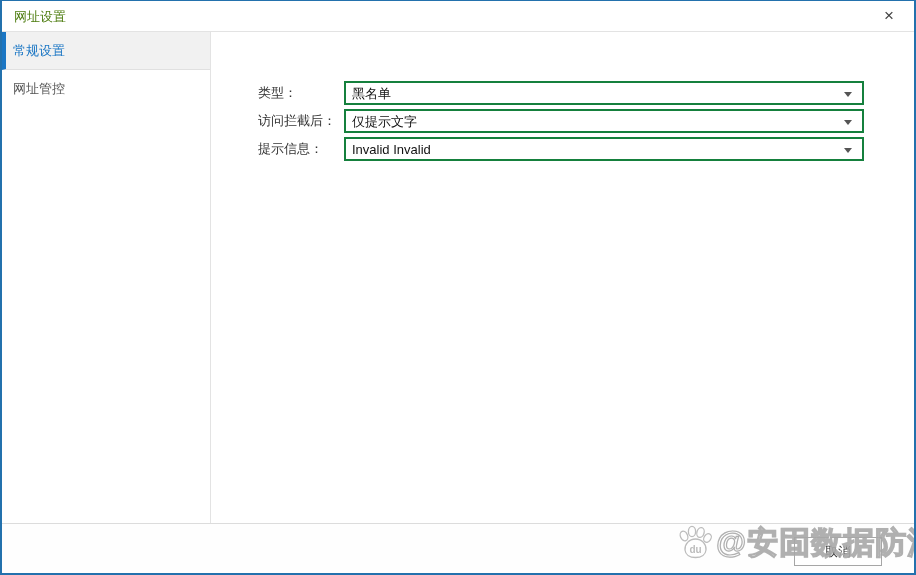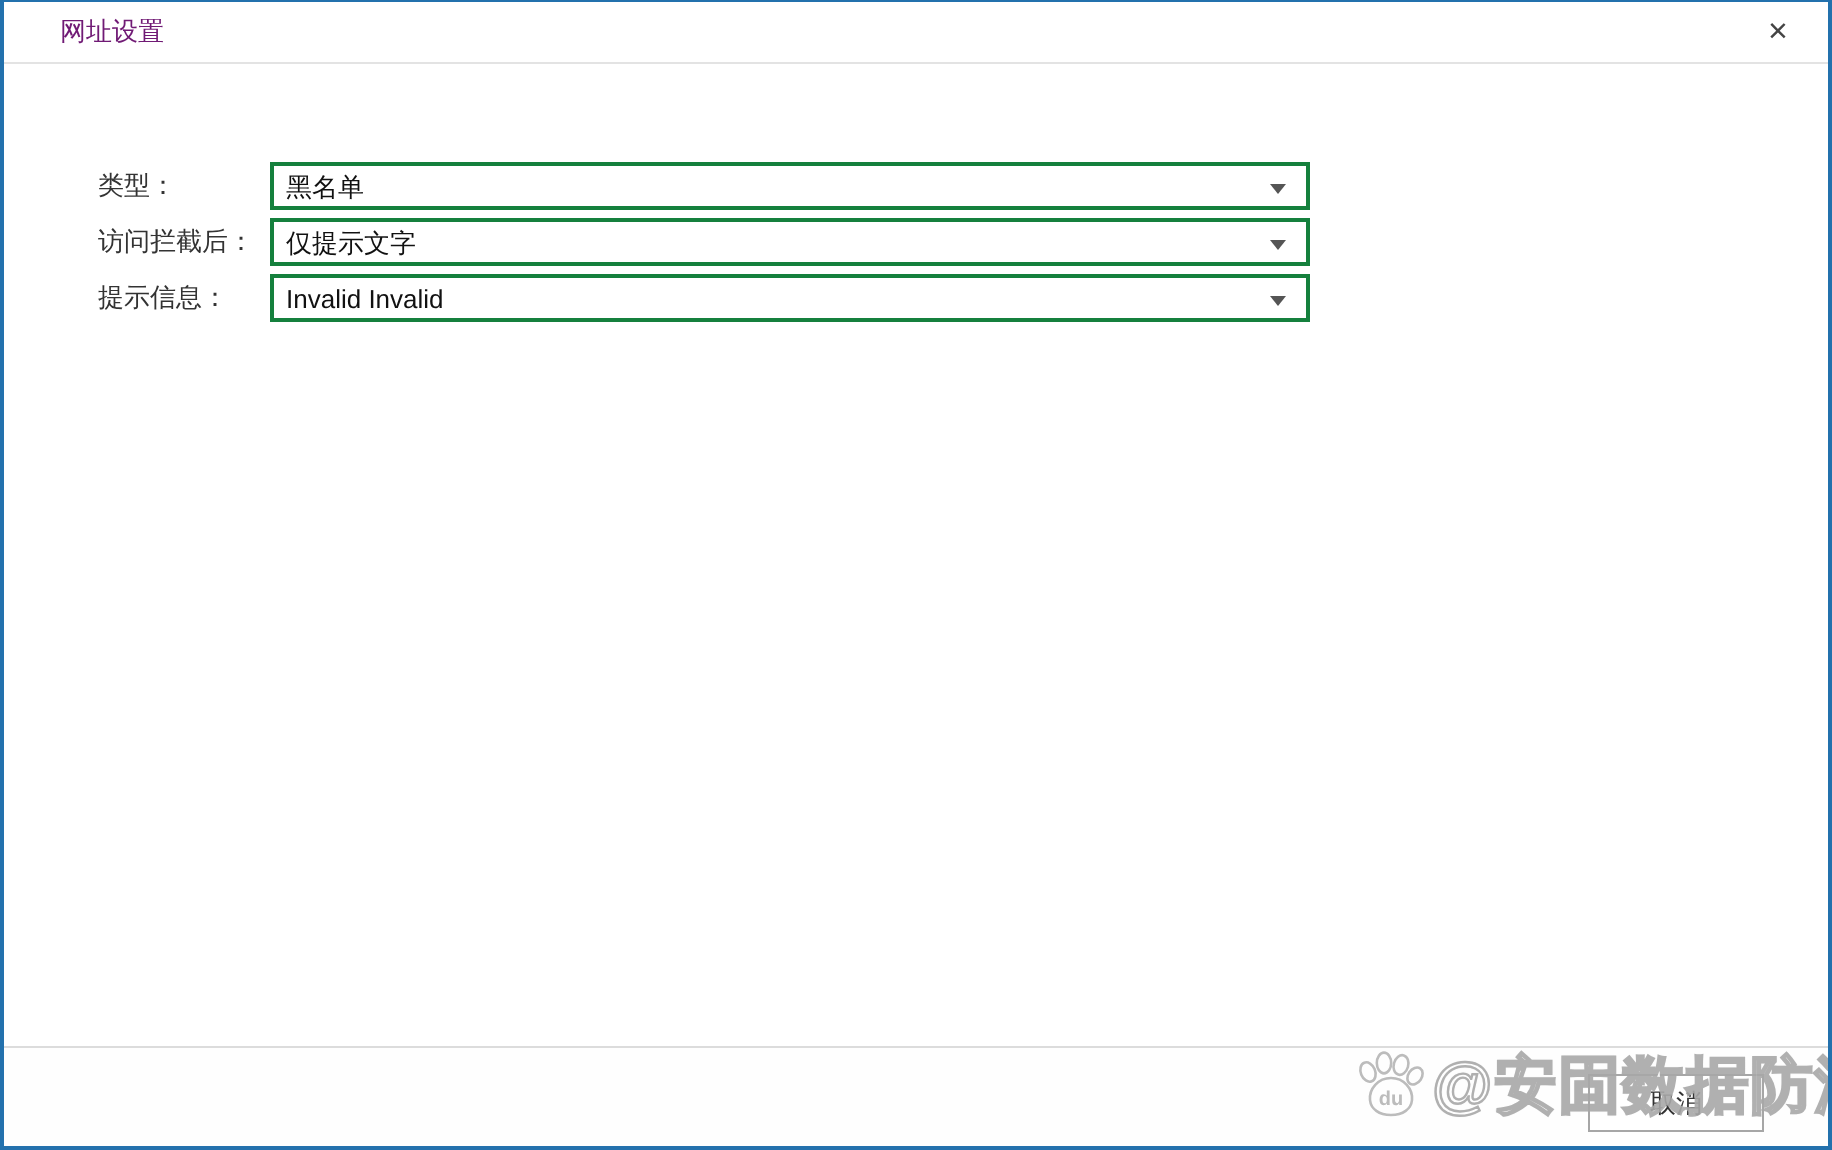--- a/index.html
+++ b/index.html
@@ -20,23 +20,23 @@
   }
   
   .titlebar {
     position: relative;
     height: 30px;
     line-height: 30px;
     border-bottom: 1px solid #e3e3e3;
     background: #ffffff;
   }
   .titlebar .title {
-    padding-left: 28px;
-    font-size: 13px;
-    color: #701a75;
+    padding-left: 12px;
+    font-size: 13px;
+    color: #4d7c0f;
   }
   .titlebar .close {
     position: absolute;
     top: 0;
     right: 14px;
     width: 22px;
     text-align: center;
     font-size: 17px;
     color: #444444;
     cursor: pointer;
@@ -163,20 +163,28 @@
 
 <div class="window">
 
   <div class="titlebar">
     <span class="title">网址设置</span>
     <span class="close">×</span>
   </div>
 
   <div class="body">
 
+    <div class="sidebar">
+      <div class="side-item selected">
+        <span>常规设置</span>
+      </div>
+      <div class="side-item">
+        <span>网址管控</span>
+      </div>
+    </div>
 
     <div class="main">
 
       <div class="form-row">
         <span class="form-label">类型：</span>
         <div class="combo">
           <span class="value">黑名单</span>
           <span class="arrow"></span>
         </div>
       </div>

